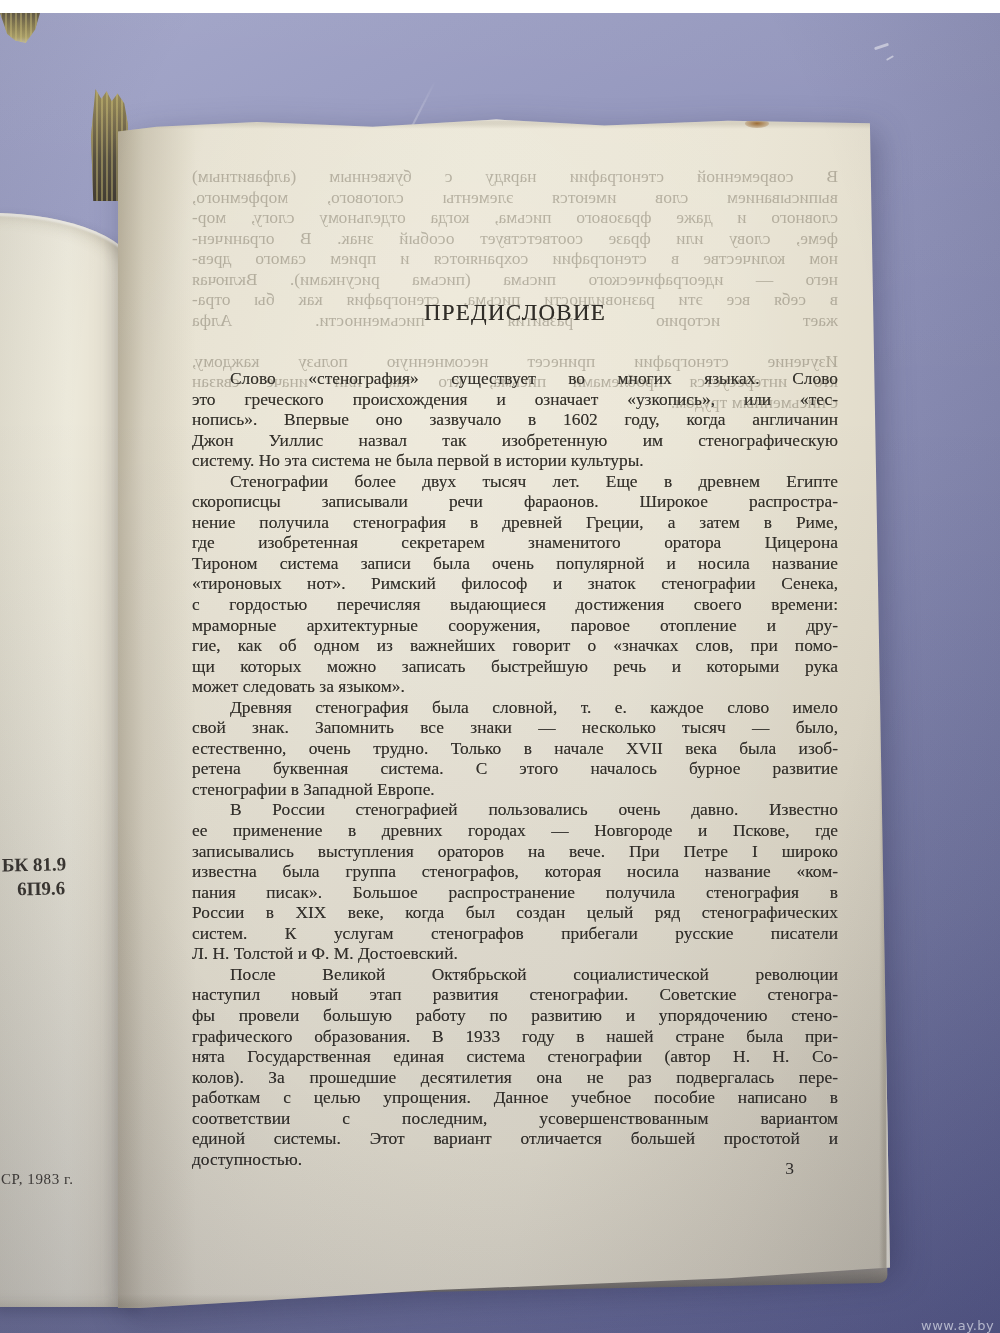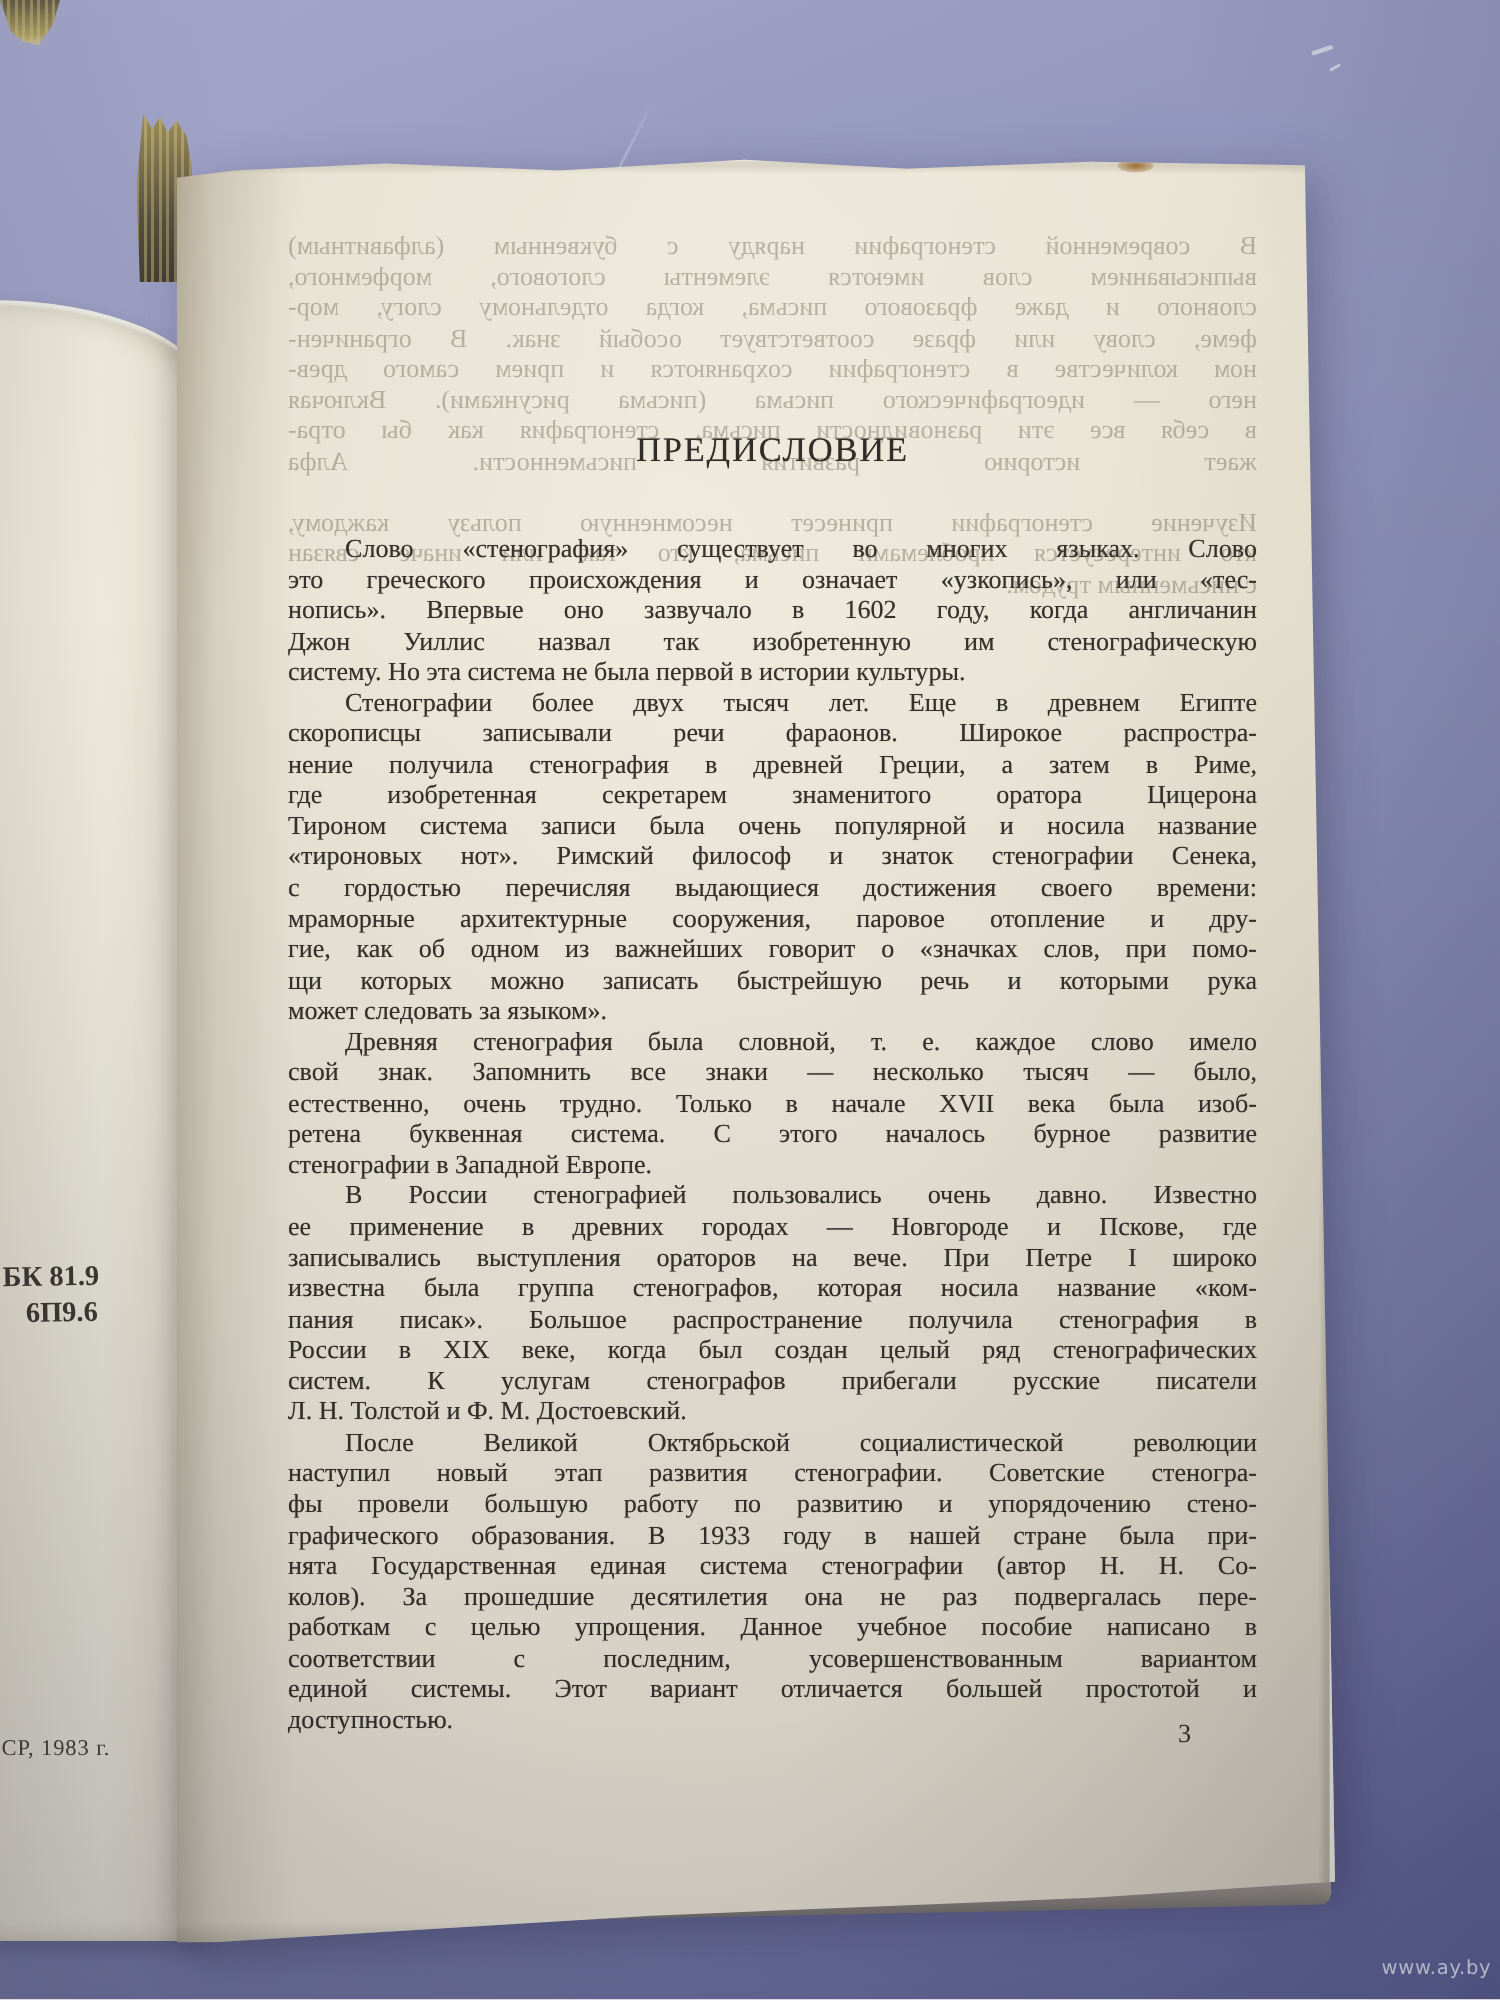--- a/index.html
+++ b/index.html
@@ -1,19 +1,19 @@
 <!DOCTYPE html>
 <html><head>
 <meta charset="utf-8">
 <style>
   html,body{margin:0;padding:0;}
   body{width:1000px;height:1333px;position:relative;overflow:hidden;
        font-family:"Liberation Serif","DejaVu Serif",serif;}
   .scene{position:absolute;inset:0;overflow:hidden;
-    background:linear-gradient(152deg,#a2a5c8 0%,#9194bb 28%,#8689b0 52%,#787ca7 76%,#62669a 100%);}
+    background:linear-gradient(152deg,#a2a5c8 0%,#9194bb 28%,#8689b0 52%,#787ca7 76%,#62669a 100%);margin-top:13px;}
 
   
   #left-page{position:absolute;left:-8px;top:200px;width:146px;height:1094px;z-index:2;
     background:linear-gradient(to right,#e4e0d0 0%,#edeadc 52%,#e7e2d2 76%,#d2ccb9 92%,#b3ac97 100%);
     border-radius:0 150px 0 0 / 0 64px 0 0;
     box-shadow:inset 0 3px 2px rgba(255,255,255,.55), inset -10px 0 16px rgba(90,80,55,.28), 2px 6px 12px rgba(40,40,70,.25);}
 
   
   .tuft{position:absolute;z-index:1;
     background:linear-gradient(to bottom,#9a8c55 0%,#7a6e4c 28%,#554e3c 62%,#403a2f 100%);}

